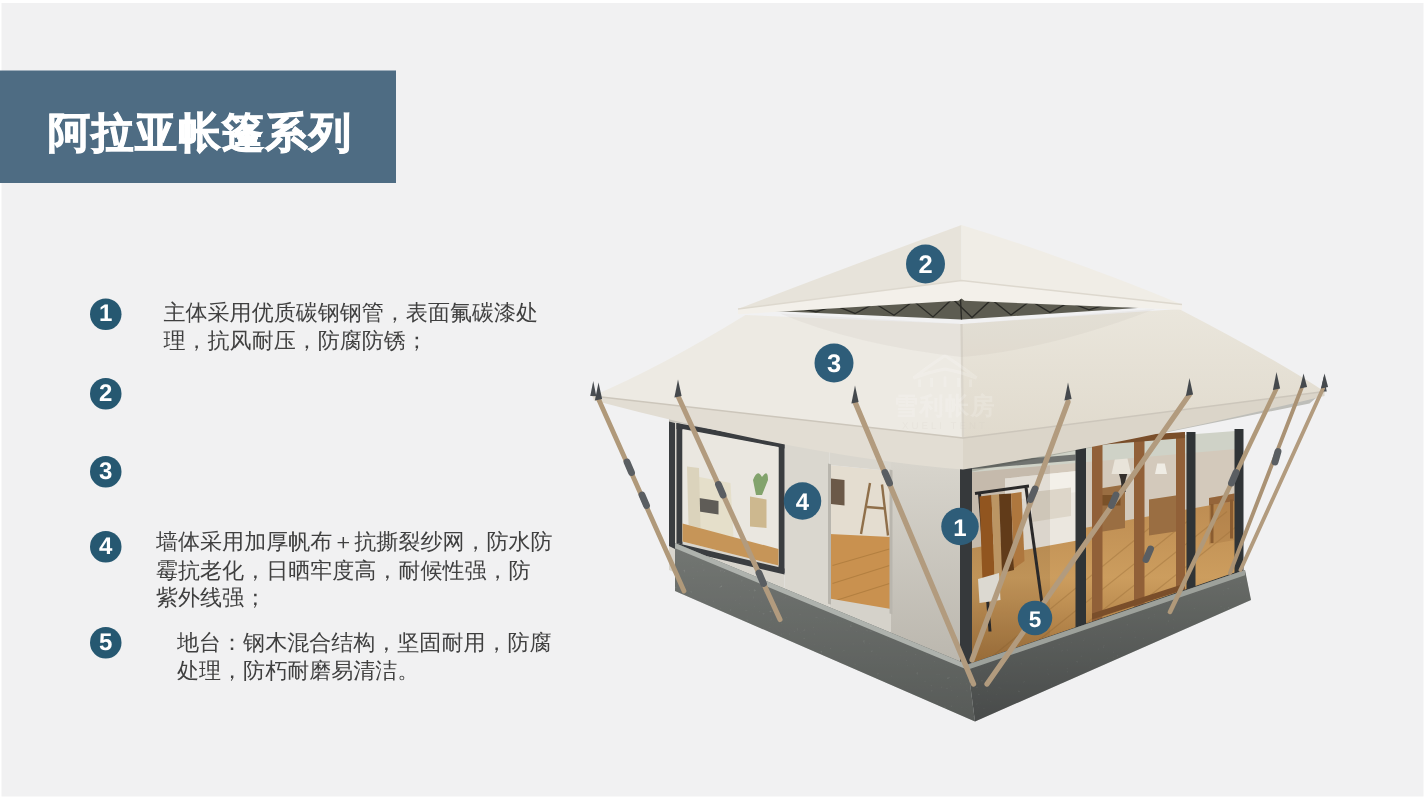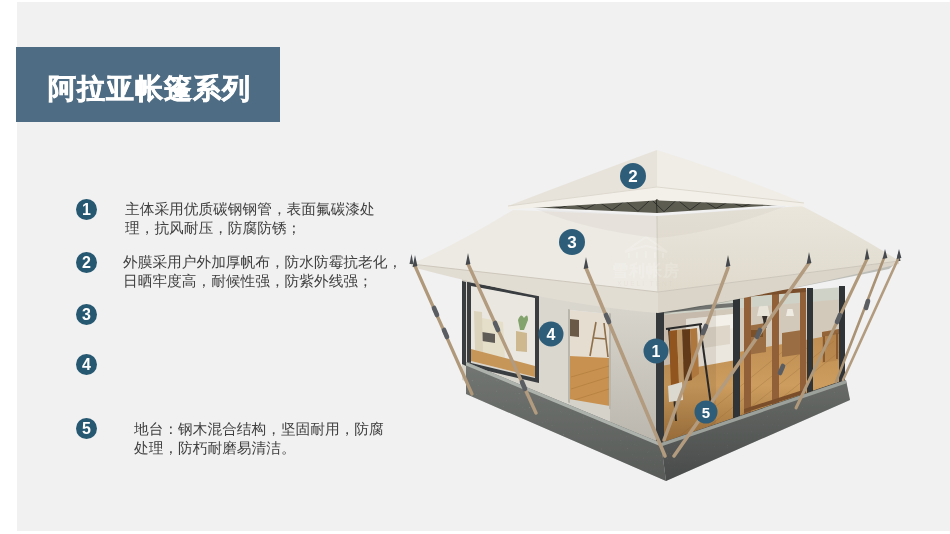--- a/index.html
+++ b/index.html
@@ -1,17 +1,17 @@
 <!DOCTYPE html>
 <html><head>
 <meta charset="utf-8">
 <style>
   html,body{margin:0;padding:0;}
   body{width:950px;height:534px;background:#ffffff;font-family:"Liberation Sans",sans-serif;overflow:hidden;}
-  #page{position:relative;width:799px;height:534px;background:#ffffff;margin-left:16px;}
+  #page{position:relative;width:799px;height:534px;background:#ffffff;}
   #panel{position:absolute;left:1px;top:2px;width:947.5px;height:529px;background:#f1f1f2;}
   #title{position:absolute;left:0;top:47px;width:264px;height:75px;background:#4e6c83;color:#ffffff;
          font-size:28px;font-weight:bold;-webkit-text-stroke:0.6px #ffffff;line-height:71px;padding-top:6px;padding-left:32px;box-sizing:border-box;letter-spacing:1px;}
   .num{position:absolute;left:60px;width:21px;height:21px;border-radius:50%;background:#265871;color:#fff;
        font-size:16px;font-weight:bold;text-align:center;line-height:21px;}
   .txt{position:absolute;font-size:14.7px;line-height:18.5px;color:#404040;white-space:nowrap;}
 </style>
 </head>
 <body>
 <div id="page">
@@ -19,27 +19,27 @@
   <div id="panel"></div>
 
   <div id="title">阿拉亚帐篷系列</div>
 
   <div class="num" style="top:199px;">1</div>
 
   <div class="txt" style="left:109px;top:200px;font-family:Liberation Serif, serif;">主体采用优质碳钢钢管，表面氟碳漆处<br>理，抗风耐压，防腐防锈；</div>
 
   <div class="num" style="top:252px;">2</div>
 
-  <div class="txt" style="left:107px;top:253px;">外膜采用户外加厚帆布，防水防霉抗老化，<br>日晒牢度高，耐候性强，防紫外线强；</div>
 
   <div class="num" style="top:304px;">3</div>
 
 
   <div class="num" style="top:354px;">4</div>
 
+  <div class="txt" style="left:104px;top:353px;">墙体采用加厚帆布＋抗撕裂纱网，防水防<br>霉抗老化，日晒牢度高，耐候性强，防<br>紫外线强；</div>
 
   <div class="num" style="top:418px;">5</div>
 
   <div class="txt" style="left:118px;top:420px;">地台：钢木混合结构，坚固耐用，防腐<br>处理，防朽耐磨易清洁。</div>
 
   <svg id="tent" width="570" height="394" viewBox="380 140 570 394" style="position:absolute;left:380px;top:140px;">
     <defs>
       <linearGradient id="floorg" x1="0" y1="0" x2="0" y2="1">
         <stop offset="0" stop-color="#bd8c52"></stop>
           <stop offset="0.45" stop-color="#cc9d5e"></stop>

